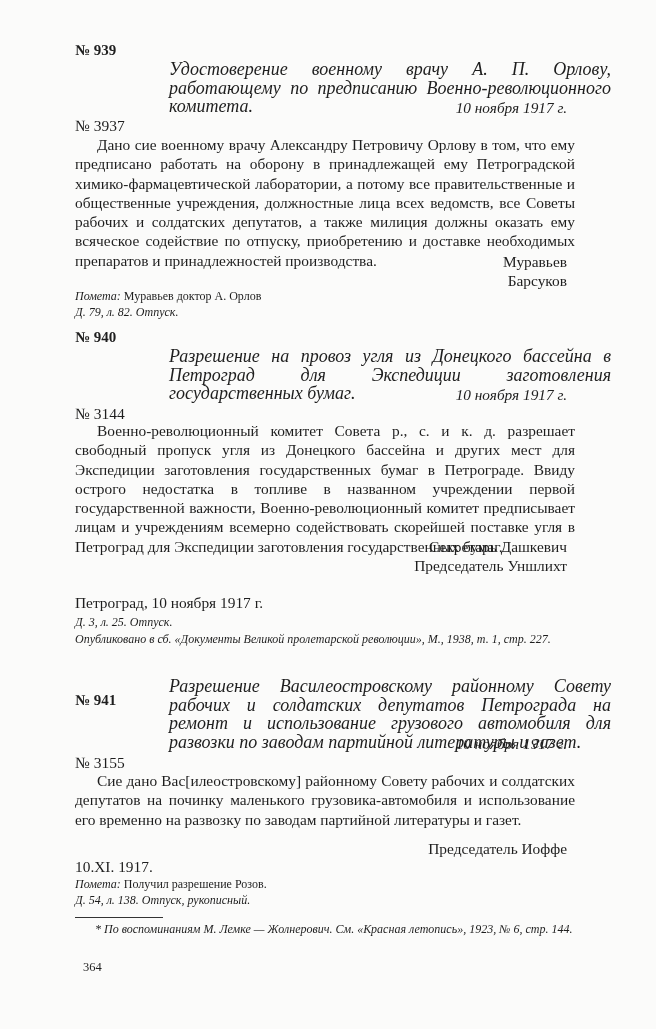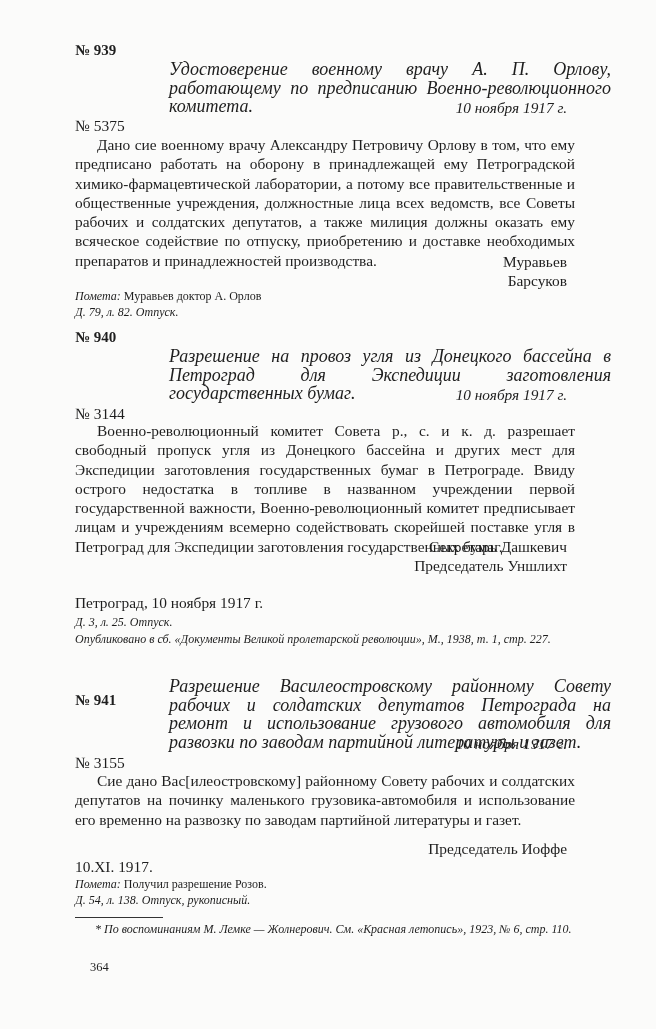--- a/index.html
+++ b/index.html
@@ -17,31 +17,31 @@
   .date { font-style:italic; font-size:15.3px; right:8px; white-space:nowrap; }
   .regnum { font-size:15.5px; left:0; }
   .body { font-size:15.4px; line-height:19.3px; left:0; width:500px; text-align:justify; }
   .body p { margin:0; text-indent:22px; }
   .sig { font-size:15.4px; line-height:19.3px; right:8px; text-align:right; }
   .note { font-style:italic; font-size:12px; line-height:15.5px; left:0; width:500px; }
   .note .roman { font-style:normal; }
   .plain { font-size:15.4px; left:0; }
   .rule { left:0; width:88px; height:1px; background:#333; }
   .foot { font-style:italic; font-size:12px; line-height:15px; left:0; width:500px; text-indent:20px; text-align:justify; }
-  .pagenum { font-size:12.5px; left:15px;text-align:center; }
+  .pagenum { font-size:12.5px; left:8px;text-align:center; }
 </style>
 </head>
 <body>
 
 <div class="page">
 
   <div class="abs docnum" style="top:42px">№ 939</div>
   <div class="abs summary" style="top:60px">Удостоверение военному врачу А. П. Орлову, работающему по предписанию Военно-революционного комитета.</div>
   <div class="abs date" style="top:99px">10 ноября 1917 г.</div>
-  <div class="abs regnum" style="top:117px">№ 5375</div>
+  <div class="abs regnum" style="top:117px">№ 3937</div>
   <div class="abs body" style="top:135px">
       <p>Дано сие военному врачу Александру Петровичу Орлову в том, что ему предписано работать на оборону в принадлежащей ему Петроградской химико-фармацевтической лаборатории, а потому все правительственные и общественные учреждения, должностные лица всех ведомств, все Советы рабочих и солдатских депутатов, а также милиция должны оказать ему всяческое содействие по отпуску, приобретению и доставке необходимых препаратов и принадлежностей производства.</p>
     </div>
   <div class="abs sig" style="top:252px">
     <div>Муравьев</div>
     <div>Барсуков</div>
   </div>
   <div class="abs note" style="top:289px">
     <span>Помета:</span>
     <span class="roman">Муравьев доктор А. Орлов</span>
@@ -74,16 +74,16 @@
     <div>Председатель Иоффе</div>
   </div>
   <div class="abs plain" style="top:858px">10.XI. 1917.</div>
   <div class="abs note" style="top:877px">
     <span>Помета:</span>
     <span class="roman">Получил разрешение Розов.</span>
   </div>
   <div class="abs note" style="top:893px">Д. 54, л. 138. Отпуск, рукописный.</div>
 
   <div class="abs rule" style="top:917px"></div>
-  <div class="abs foot" style="top:922px">* По воспоминаниям М. Лемке — Жолнерович. См. «Красная летопись», 1923, № 6, стр. 110.</div>
+  <div class="abs foot" style="top:922px">* По воспоминаниям М. Лемке — Жолнерович. См. «Красная летопись», 1923, № 6, стр. 144.</div>
 
   <div class="abs pagenum" style="top:960px">364</div>
 </div>
 
 </body></html>

